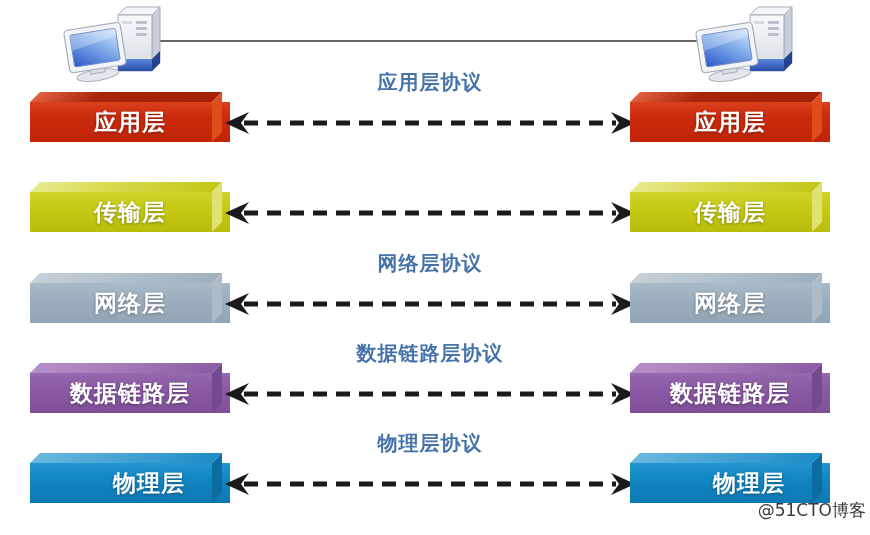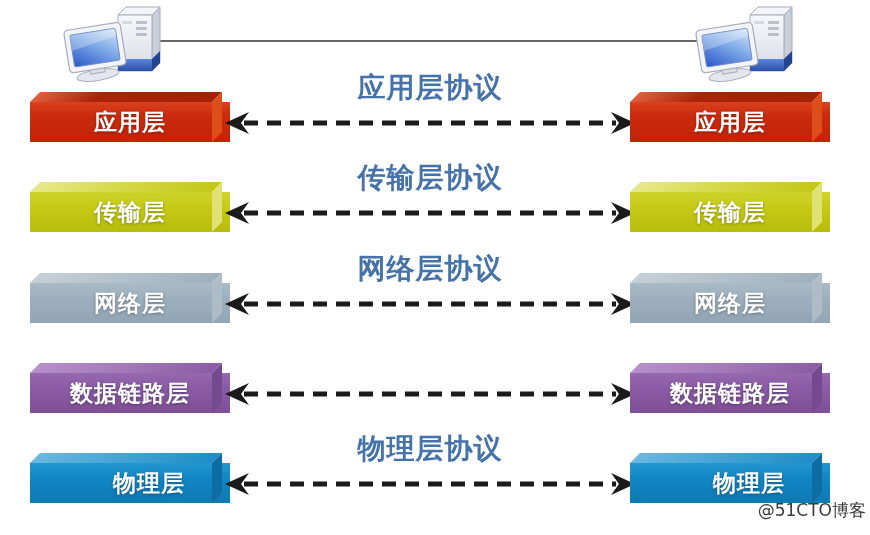--- a/index.html
+++ b/index.html
@@ -44,21 +44,21 @@
   .c2::after{background:#AEBCC7;}
   .c3 .face{background:linear-gradient(180deg,#9668AE 0%,#8A5AA4 40%,#7E4F97 100%);}
   .c3::before{background:linear-gradient(100deg,#B78FCA 0%,#A77EBC 40%,#8A5BA3 100%);}
   .c3::after{background:#75498E;}
   .c4 .face{background:linear-gradient(180deg,#2396CF 0%,#1186C4 40%,#0D79B3 100%);padding-left:38px;}
   .c4::before{background:linear-gradient(100deg,#6BB8DF 0%,#4BA6D6 40%,#1E8CC6 100%);}
   .c4::after{background:#0D6DA2;}
   
   .protocol{
     position:absolute;left:222px;top:-33px;width:416px;height:30px;
-    text-align:center;color:#4573A9;font-weight:bold;font-size:28px;letter-spacing:1px;
+    text-align:center;color:#4573A9;font-weight:bold;font-size:20px;letter-spacing:1px;
   }
   .arrow{position:absolute;left:224px;top:9px;width:412px;height:24px;}
   
   .watermark{
     position:absolute;right:4px;bottom:13px;color:#3b3b3b;font-size:17px;
   }
 </style>
 </head>
 <body>
 
@@ -123,21 +123,20 @@
     </div>
     <svg class="arrow">
         <use href="#darrow"></use>
       </svg>
     <div class="box3d box-right c0">
       <div class="face">应用层</div>
     </div>
   </div>
 
   <div class="row r1">
-    <div class="protocol">传输层协议</div>
     <div class="box3d box-left c1">
       <div class="face">传输层</div>
     </div>
     <svg class="arrow">
         <use href="#darrow"></use>
       </svg>
     <div class="box3d box-right c1">
       <div class="face">传输层</div>
     </div>
   </div>
@@ -149,20 +148,21 @@
     </div>
     <svg class="arrow">
         <use href="#darrow"></use>
       </svg>
     <div class="box3d box-right c2">
       <div class="face">网络层</div>
     </div>
   </div>
 
   <div class="row r3">
+    <div class="protocol">数据链路层协议</div>
     <div class="box3d box-left c3">
       <div class="face">数据链路层</div>
     </div>
     <svg class="arrow">
         <use href="#darrow"></use>
       </svg>
     <div class="box3d box-right c3">
       <div class="face">数据链路层</div>
     </div>
   </div>

